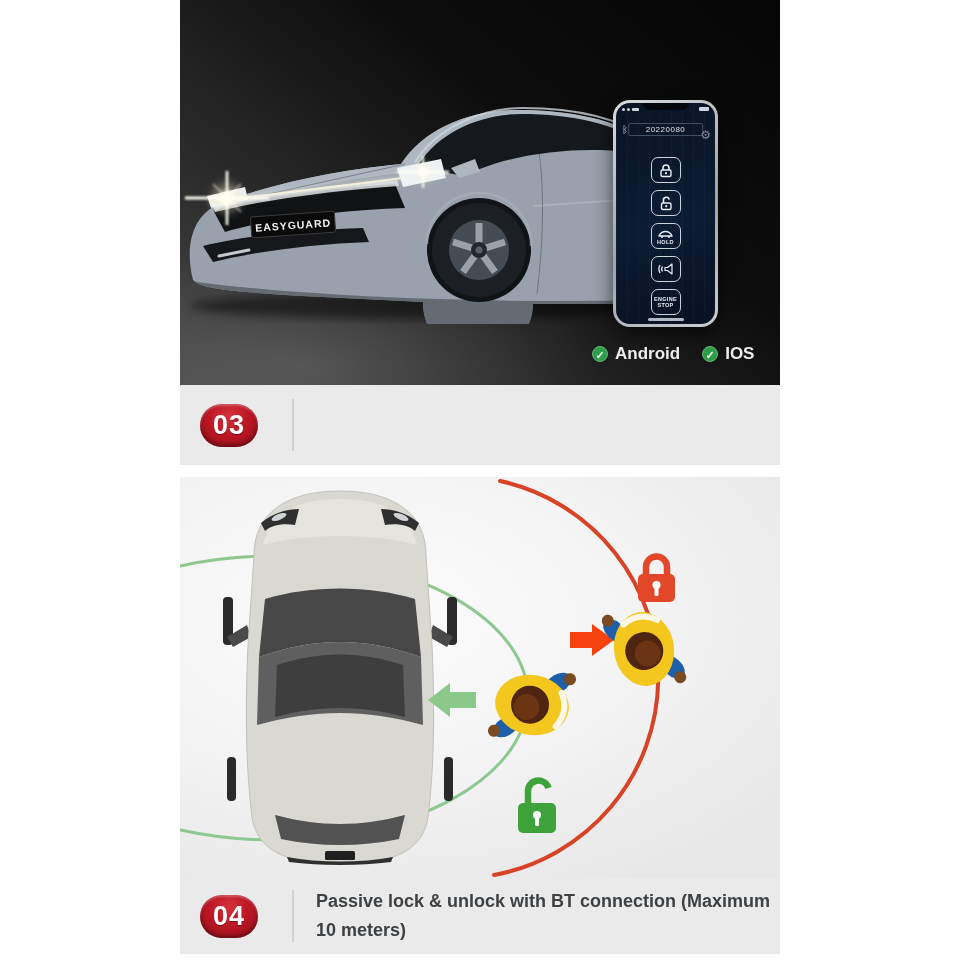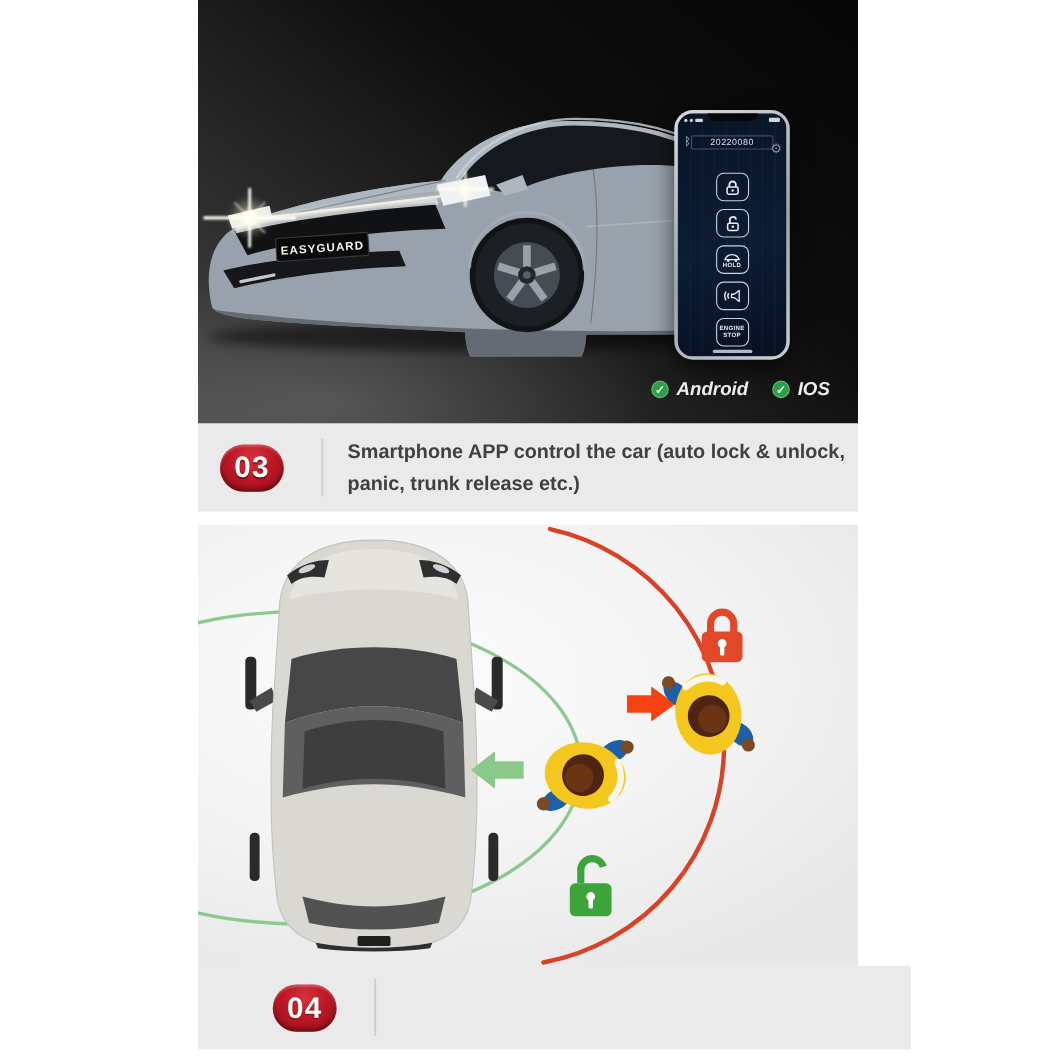--- a/index.html
+++ b/index.html
@@ -41,26 +41,26 @@
            color:#e6edf4;box-sizing:border-box;}
   .btn-mini-label{font-size:5.5px;font-weight:bold;letter-spacing:.3px;line-height:6px;color:#e6edf4;}
   .home-bar{position:absolute;bottom:3px;left:50%;transform:translateX(-50%);
             width:36px;height:3px;border-radius:2px;background:#cfd6df;opacity:.85;}
 
   
   .platforms{position:absolute;left:412px;top:344px;display:flex;gap:22px;}
   .platform{display:flex;align-items:center;gap:7px;}
   .check-circle{width:16px;height:16px;border-radius:50%;background:#2f9e49;border:1px solid #61b878;
                 color:#eaf6ec;font-size:11px;line-height:16px;text-align:center;font-weight:bold;box-sizing:border-box;}
-  .platform-label{color:#ededed;font-size:17px;font-weight:bold;font-style:italic;}
+  .platform-label{color:#ededed;font-size:17px;font-weight:bold;}
 
   
   .feature-row{position:absolute;left:180px;width:600px;background:#eaeaea;display:flex;align-items:center;}
   .feature-row.row-03{top:385px;height:80px;}
-  .feature-row.row-04{top:878px;height:76px;padding-left:48px;}
+  .feature-row.row-04{top:878px;height:76px;}
   .badge{margin-left:20px;width:58px;height:43px;border-radius:22px;flex:0 0 auto;
          background:radial-gradient(circle at 50% 28%,#d4323d 0%,#bc1624 48%,#8f0f1a 100%);
          color:#fff;font-size:27px;font-weight:bold;letter-spacing:1px;
          display:flex;align-items:center;justify-content:center;
          box-shadow:inset 0 -3px 4px rgba(0,0,0,.35), inset 0 2px 2px rgba(255,255,255,.25);
          text-shadow:0 1px 1px rgba(0,0,0,.4);text-align:center;}
   .divider{width:2px;height:52px;background:#d1d1d1;margin-left:34px;flex:0 0 auto;}
   .feature-text{margin-left:22px;width:458px;font-size:18px;font-weight:bold;color:#3e4144;line-height:29px;}
 
   
@@ -209,21 +209,20 @@
       <div class="platform">
         <span class="check-circle">✓</span>
         <span class="platform-label">IOS</span>
       </div>
     </div>
   </section>
 
   <section class="feature-row row-03">
     <div class="badge">03</div>
     <div class="divider"></div>
-    <div class="feature-text">Smartphone APP control the car (auto lock &amp; unlock, panic, trunk release etc.)</div>
   </section>
 
   <section class="diagram">
     <svg width="600" height="401" viewBox="0 0 600 401">
       <defs>
         <g id="person">
           <ellipse cx="-26" cy="-22" rx="9" ry="14" fill="#1d5fa8" transform="rotate(-40 -26 -22)"></ellipse>
           <circle cx="-32" cy="-33" r="6" fill="#7a4a22"></circle>
           <ellipse cx="26" cy="22" rx="9" ry="14" fill="#1d5fa8" transform="rotate(-40 26 22)"></ellipse>
           <circle cx="32" cy="33" r="6" fill="#7a4a22"></circle>
@@ -277,15 +276,16 @@
         <rect x="0" y="26" width="38" height="30" rx="5" fill="#3fa33c"></rect>
         <circle cx="19" cy="38" r="4" fill="#fff"></circle>
         <rect x="17" y="40" width="4" height="9" rx="1.5" fill="#fff"></rect>
       </g>
     </svg>
   </section>
 
   <section class="feature-row row-04">
     <div class="badge">04</div>
     <div class="divider"></div>
+    <div class="feature-text">Passive lock &amp; unlock with BT connection  (Maximum 10 meters)</div>
   </section>
 
 </div>
 
 </body></html>

